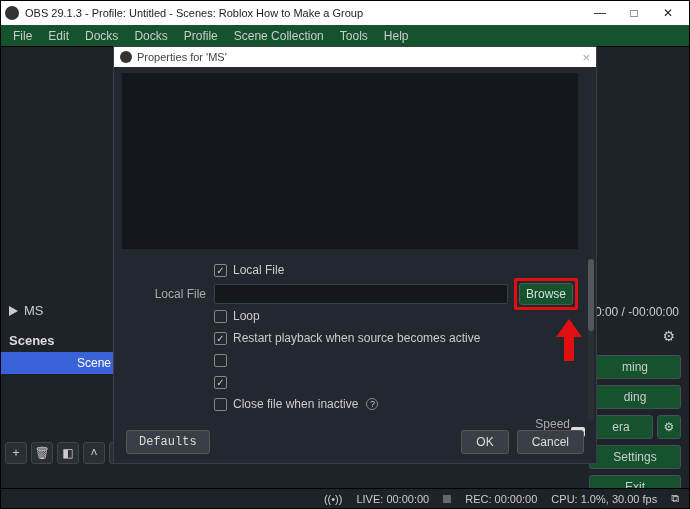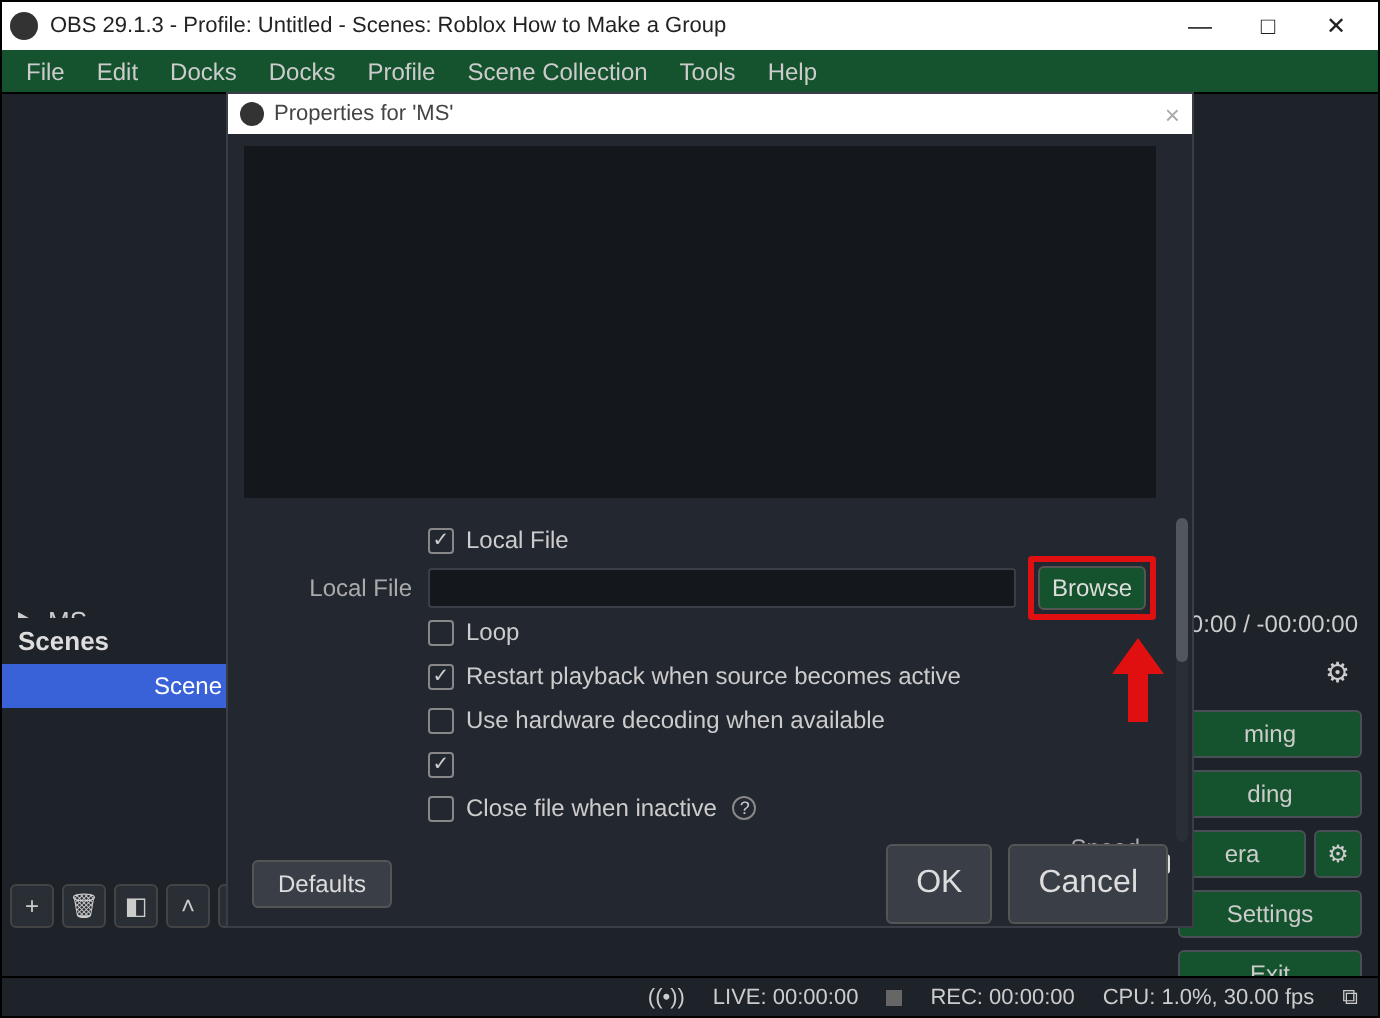--- a/index.html
+++ b/index.html
@@ -19,21 +19,21 @@
   .controls-row .play { width:0;height:0;border-left:9px solid #ccc;border-top:5px solid transparent;border-bottom:5px solid transparent; }
 
   .timecode { position:absolute; right:10px; top:258px; color:#ccc; font-size:12px; }
   .gear1 { position:absolute; right:14px; top:281px; color:#ccc; font-size:14px; }
   .right-btns { position:absolute; right:8px; top:308px; width:92px; display:flex; flex-direction:column; gap:6px; }
   .smallbtn { background:#14532d; color:#ccc; font-size:12px; height:24px; border:1px solid #4a4f57; border-radius:3px; display:flex; align-items:center; justify-content:center; }
   .gear2row { display:flex; gap:4px; }
   .gear2row .smallbtn:first-child { flex:1; }
   .gear2row .sq { width:24px; }
 
-  .scenes-panel { position:absolute; left:0; top:262px; width:118px; }
+  .scenes-panel { position:absolute; left:0; top:282px; width:118px; }
   .scenes-hdr { background:#1e2229; color:#ddd; font-size:13px; font-weight:600; padding:4px 8px; }
   .scenes-item { background:#3a62d8; color:#fff; font-size:12px; padding:4px 8px;text-align:right; }
 
   .bottom-toolbar { position:absolute; left:4px; bottom:24px; display:flex; gap:18px; }
   .bt-group { display:flex; gap:4px; }
   .iconbtn { width:22px; height:22px; background:#2a2e35; border:1px solid #444; border-radius:3px; color:#ccc; display:flex; align-items:center; justify-content:center; font-size:12px; }
 
   .statusbar { position:absolute; left:0; right:0; bottom:0; height:20px; background:#1e2229; border-top:1px solid #000; display:flex; align-items:center; justify-content:flex-end; gap:14px; padding:0 10px; color:#ccc; font-size:11px; }
   .statusbar .sq { width:8px; height:8px; background:#666; }
 
@@ -61,23 +61,23 @@
   .qmark { width:12px; height:12px; border:1px solid #888; border-radius:50%; display:inline-flex; align-items:center; justify-content:center; font-size:9px; margin-left:2px; }
 
   .speed-row { display:flex; align-items:flex-end; height:22px;flex-direction:column; }
   .speed-row .lbl { width:100px; text-align:right; padding-right:8px; color:#aaa; }
   .slider { position:relative; flex:1; height:4px; background:#3a3f47; border-radius:2px; }
   .slider .fill { position:absolute; left:0; top:0; height:4px; width:50%; background:#3a7bff; border-radius:2px; }
   .slider .handle { position:absolute; left:50%; top:-4px; width:14px; height:10px; background:#ddd; border-radius:2px; transform:translateX(-50%); }
   .pct { width:46px; height:20px; margin-left:8px; background:#14171c; border:6px solid #ec4899; border-radius:2px; color:#ccc; font-size:11px; display:flex; align-items:center; justify-content:center; position:relative; }
 
   .dlg-footer { position:absolute; left:0; right:0; bottom:0; height:42px; display:flex; align-items:center; padding:0 12px; }
-  .dlg-footer .defaults { background:#3a3f47; border:1px solid #555; border-radius:3px; color:#ddd; font-size:12px; height:24px; padding:0 12px; display:flex; align-items:center; }
+  .dlg-footer .defaults { background:#3a3f47; border:1px solid #555; border-radius:3px; color:#ddd; font-size:12px; height:24px; padding:0 12px; display:flex; align-items:center;font-family:Liberation Mono, monospace; }
   .dlg-footer .spacer { flex:1; }
-  .dlg-footer .btn { background:#3a3f47; border:1px solid #555; border-radius:3px; color:#ddd; font-size:16px; height:40px; padding:0 14px; margin-left:8px; display:flex; align-items:center; }
+  .dlg-footer .btn { background:#3a3f47; border:1px solid #555; border-radius:3px; color:#ddd; font-size:12px; height:24px; padding:0 14px; margin-left:8px; display:flex; align-items:center; }
 </style>
 </head>
 <body>
 
 <div class="window">
   <div class="titlebar">
     <span class="icon"></span>
     <span>OBS 29.1.3 - Profile: Untitled - Scenes: Roblox How to Make a Group</span>
     <span class="spacer"></span>
     <span class="winbtn">—</span>
@@ -187,21 +187,20 @@
             <div class="lbl"></div>
             <div class="ctl">
           <span class="chk on"></span>
           <span>Restart playback when source becomes active</span>
         </div>
           </div>
         <div class="row">
             <div class="lbl"></div>
             <div class="ctl">
           <span class="chk"></span>
-          <span>Use hardware decoding when available</span>
         </div>
           </div>
         <div class="row">
             <div class="lbl"></div>
             <div class="ctl">
           <span class="chk on"></span>
         </div>
           </div>
         <div class="row">
             <div class="lbl"></div>

